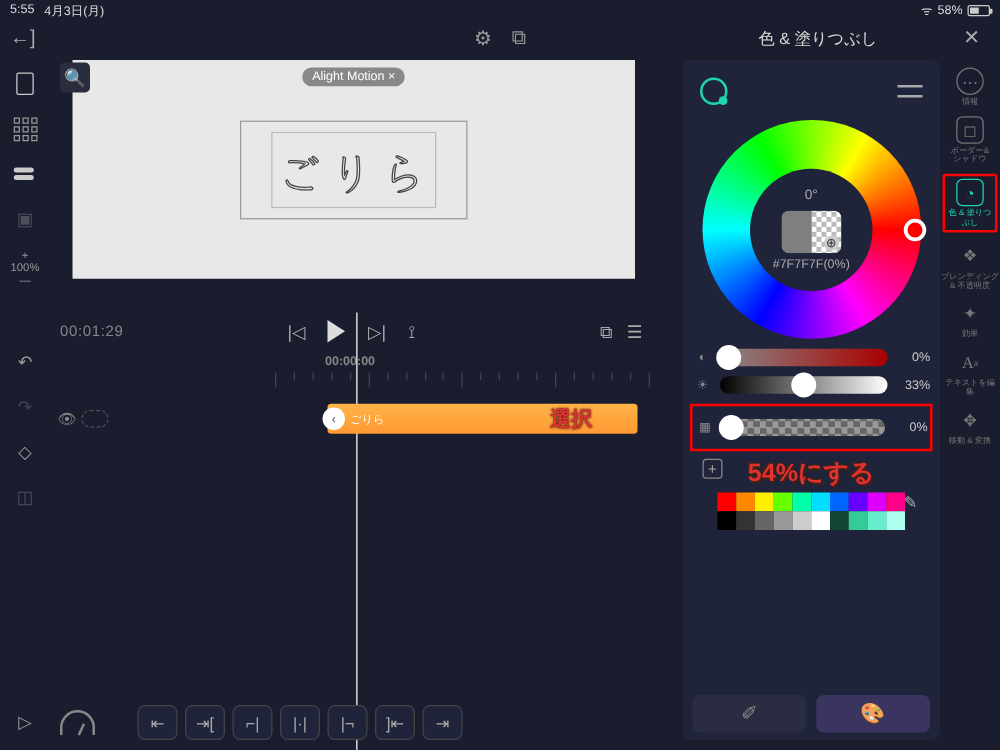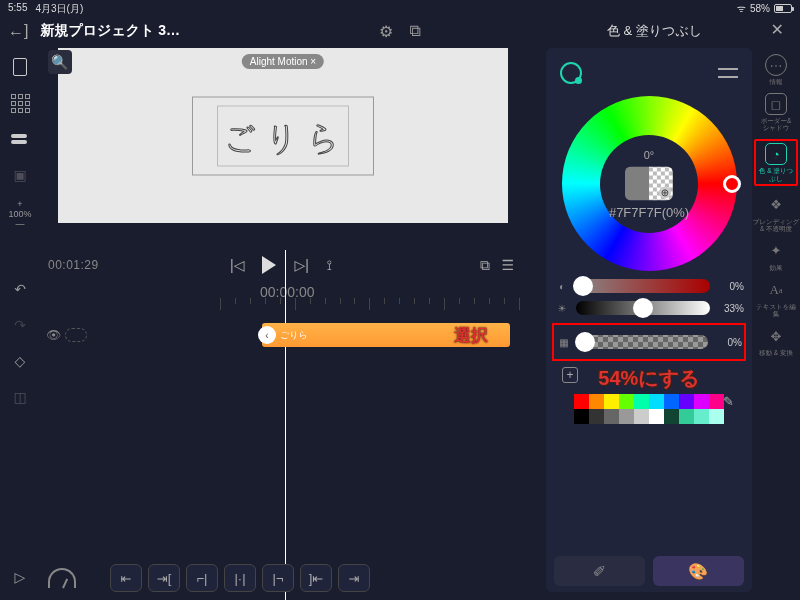--- a/index.html
+++ b/index.html
@@ -43,32 +43,32 @@
   .canvas-text { font-size: 38px; color: #333; font-family: "Klee One", cursive; letter-spacing: 4px; -webkit-text-stroke: 1px #444; -webkit-text-fill-color: transparent; }
   
   
   .timeline-area { position: absolute; left: 40px; top: 250px; width: 480px; height: 300px; }
   .timeline-top { height: 30px; display: flex; align-items: center; gap: 10px; padding-left: 8px; }
   .timecode { font-size: 12px; color: #888; letter-spacing: 0.5px; }
   .playback-controls { position: absolute; left: 190px; display: flex; gap: 18px; align-items: center; }
   .play-btn { width: 0; height: 0; border-left: 14px solid #ddd; border-top: 9px solid transparent; border-bottom: 9px solid transparent; cursor: pointer; }
   .skip-icon { font-size: 14px; color: #aaa; cursor: pointer; }
   .timeline-ruler { position: relative; height: 30px; margin-top: 4px; }
-  .ruler-time { position: absolute; left: 220px; top: 0; font-size: 14px; color: #888; }
+  .ruler-time { position: absolute; left: 220px; top: 0; font-size: 10px; color: #888; font-weight: bold; }
   .ticks { position: absolute; left: 180px; right: 0; top: 14px; height: 12px; display: flex; justify-content: space-between;}
   .tick { width: 1px; background: #444; height: 6px; }
   .tick.tall { height: 12px; }
   .playhead { position: absolute; left: 245px; top: 0; bottom: -180px; width: 1px; background: #fff; }
   .track-row { position: absolute; top: 70px; left: 0; right: 0; height: 30px; display: flex; align-items: center; }
   .eye-icon { margin-left: 6px; color: #888; font-size: 12px; }
   .track-circle { width: 22px; height: 14px; border: 1px dashed #555; border-radius: 8px; margin-left: 4px; }
   .clip { position: absolute; left: 222px; width: 248px; height: 24px; background: linear-gradient(to bottom, #ffb347, #ff9933); border-radius: 3px; display: flex; align-items: center; }
   .clip-arrow { position: absolute; left: -4px; width: 18px; height: 18px; background: #fff; border-radius: 50%; display: flex; align-items: center; justify-content: center; font-size: 10px; color: #555; }
   .clip-label { font-size: 9px; color: #fff; margin-left: 18px; }
-  .clip-annot { position: absolute; right: 22px; color: #e03030; font-weight: 700; font-size: 17px; text-shadow: 0 0 2px #000; }
+  .clip-annot { position: absolute; right: 36px; color: #e03030; font-weight: 700; font-size: 17px; text-shadow: 0 0 2px #000; }
   
   
   .bottom-bar { position: absolute; left: 40px; bottom: 8px; width: 480px; display: flex; align-items: center; gap: 14px; padding-left: 8px; }
   .bottom-icon { color: #777; cursor: pointer; }
   .speed-gauge { width: 28px; height: 20px; border: 2px solid #888; border-bottom: none; border-radius: 14px 14px 0 0; position: relative; }
   .speed-gauge::after { content: ""; position: absolute; left: 50%; bottom: 0; width: 2px; height: 10px; background: #888; transform: rotate(25deg); transform-origin: bottom; }
   .splice-btns { display: flex; gap: 6px; margin-left: 20px; }
   .splice-btn { width: 32px; height: 28px; border: 1px solid #444; border-radius: 6px; display: flex; align-items: center; justify-content: center; color: #aaa; cursor: pointer; font-size: 13px; background: #20243a;}
   
   
@@ -81,21 +81,21 @@
   .sliders-icon::before { top: 2px; } .sliders-icon::after { top: 10px; }
   .color-wheel { position: relative; width: 175px; height: 175px; margin: 0 auto; border-radius: 50%; background: conic-gradient(from 90deg, red, magenta, blue, cyan, lime, yellow, red); }
   .color-wheel::after { content: ""; position: absolute; left: 22%; top: 22%; width: 56%; height: 56%; border-radius: 50%; background: #20243a; }
   .wheel-center { position: absolute; left: 50%; top: 50%; transform: translate(-50%, -50%); text-align: center; z-index: 1; }
   .hue-readout { font-size: 11px; color: #aaa; margin-bottom: 6px; }
   .swatch-pair { display: flex; width: 48px; height: 34px; border-radius: 6px; overflow: hidden; margin: 0 auto; position: relative; }
   .swatch-half { flex: 1; }
   .sw-left { background: #7f7f7f; }
   .sw-right { background: repeating-conic-gradient(#bbb 0% 25%, #fff 0% 50%) 50%/8px 8px; }
   .swatch-plus { position: absolute; bottom: 2px; right: 2px; font-size: 10px; color: #333; background:#ccc; width:12px; height:12px; border-radius:50%; display:flex; align-items:center; justify-content:center; }
-  .hex-readout { font-size: 13px; color: #aaa; margin-top: 4px; }
+  .hex-readout { font-size: 10px; color: #aaa; margin-top: 4px; }
   .wheel-handle { position: absolute; right: -4px; top: 50%; transform: translateY(-50%); width: 18px; height: 18px; border: 3px solid #fff; background: red; border-radius: 50%; z-index: 2; }
   
   .slider-row { display: flex; align-items: center; margin: 8px 0; gap: 6px; font-size: 10px; }
   .slider-icon { width: 16px; text-align: center; color: #888; }
   .slider-track { flex: 1; height: 14px; border-radius: 7px; position: relative; }
   .slider-handle { position: absolute; top: 50%; transform: translate(-50%, -50%); width: 20px; height: 20px; background: #fff; border-radius: 50%; }
   .slider-s .slider-track { background: linear-gradient(to right, #888, #a00); }
   .slider-s .slider-handle { left: 5%; }
   .slider-l .slider-track { background: linear-gradient(to right, #000, #fff); }
   .slider-l .slider-handle { left: 50%; }
@@ -138,21 +138,20 @@
     <span>58%</span>
     <span class="battery-icon">
         <span class="battery-fill"></span>
       </span>
   </div>
 </div>
 
 <div class="header">
   <div class="header-left">
     <span class="back-icon">←]</span>
-    <span class="project-title">新規プロジェクト 3…</span>
   </div>
   <div class="header-center">
     <span class="header-icon">⚙</span>
     <span class="header-icon">⧉</span>
   </div>
   <span class="panel-title">色 &amp; 塗りつぶし</span>
   <span class="close-x">✕</span>
 </div>
 
 <div class="left-toolbar">

